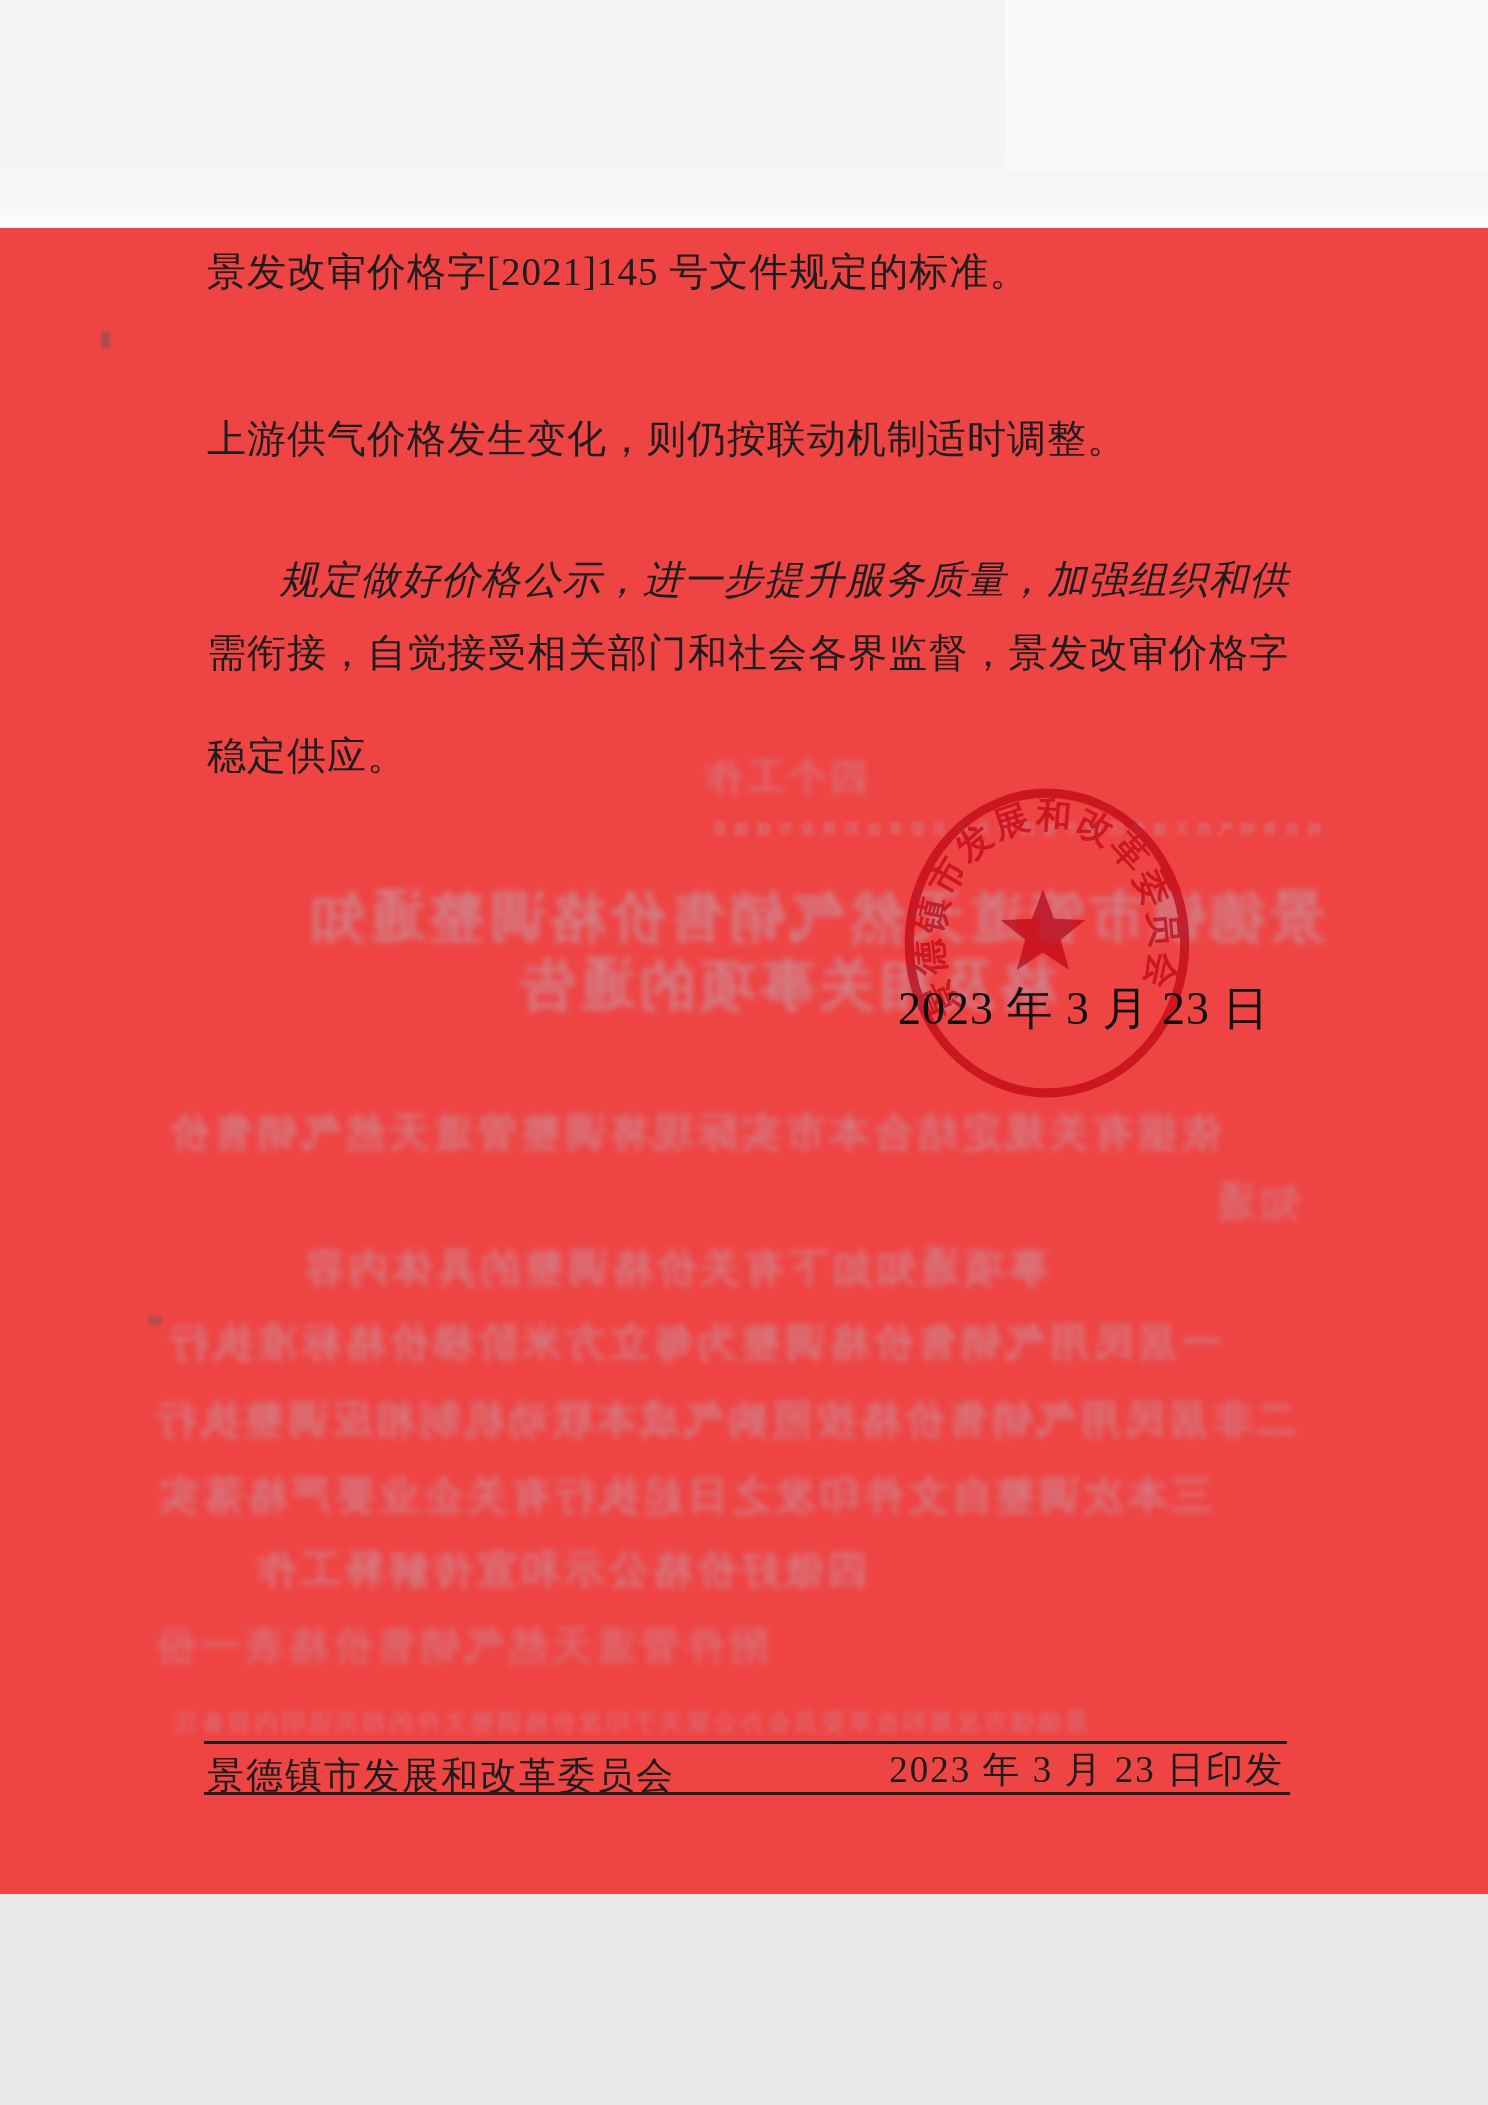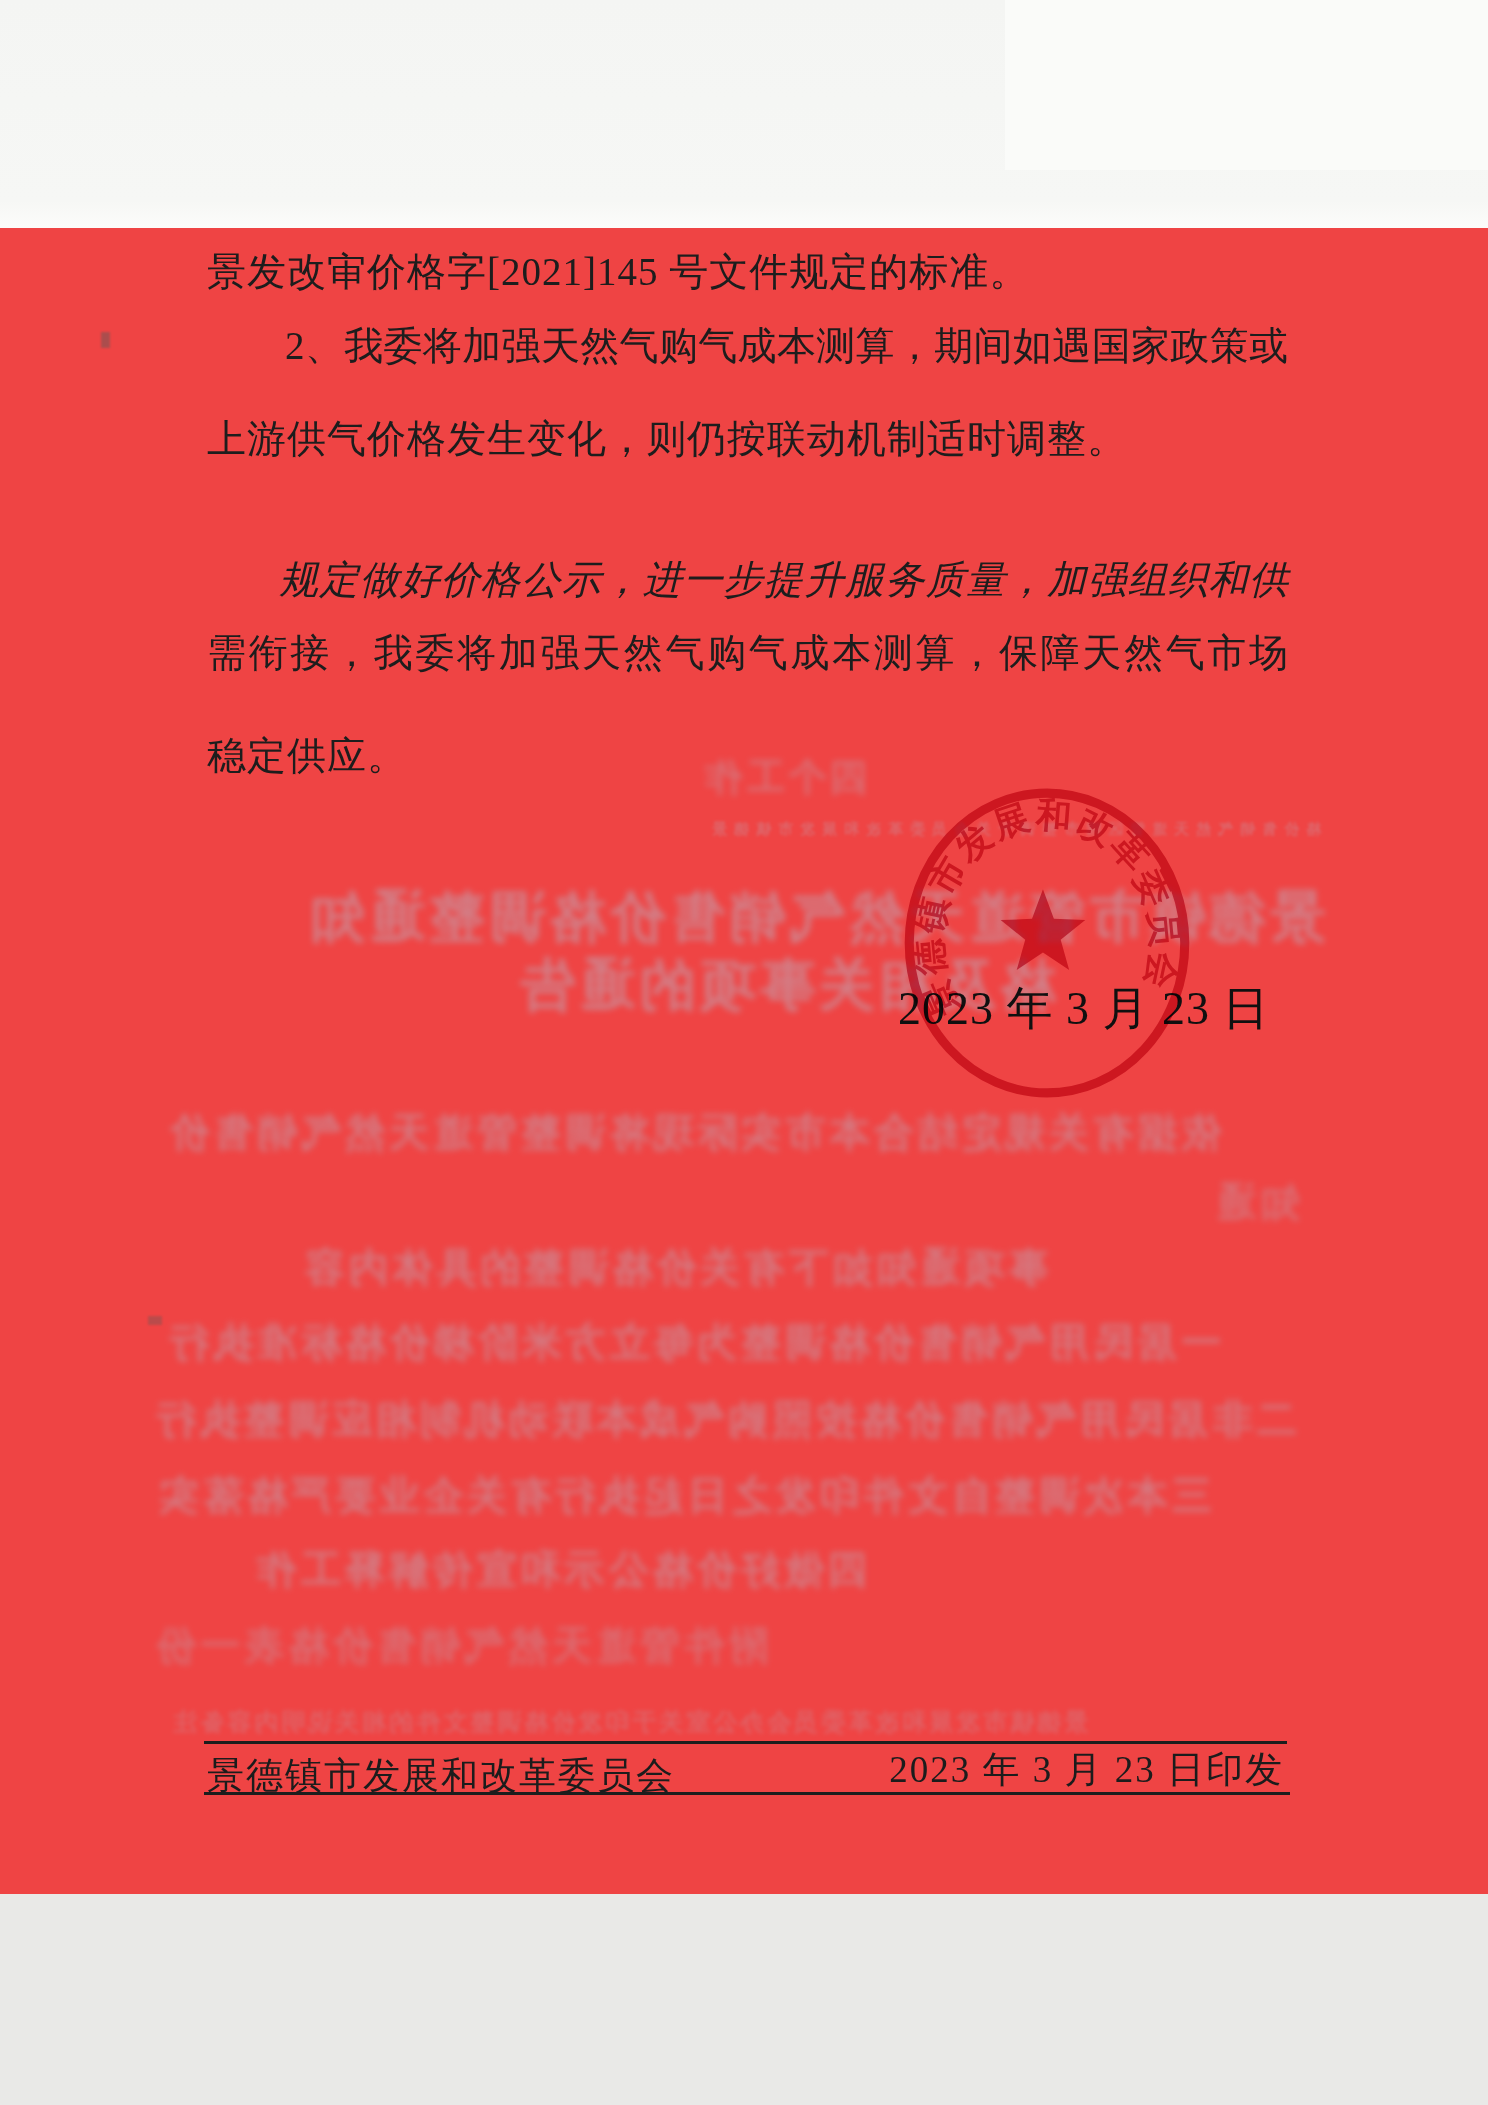--- a/index.html
+++ b/index.html
@@ -80,24 +80,23 @@
   <div class="ghost bt2">知通</div>
   <div class="ghost bt3">事项通知如下有关价格调整的具体内容</div>
   <div class="ghost bt4">一居民用气销售价格调整为每立方米阶梯价格标准执行</div>
   <div class="ghost bt5">二非居民用气销售价格按照购气成本联动机制相应调整执行</div>
   <div class="ghost bt6">三本次调整自文件印发之日起执行有关企业要严格落实</div>
   <div class="ghost bt7">四做好价格公示和宣传解释工作</div>
   <div class="ghost bt8">附件管道天然气销售价格表一份</div>
   <div class="ghost bt9">景德镇市发展和改革委员会办公室关于印发价格调整文件的相关说明内容备注</div>
 
   <div class="line l0">景发改审价格字[2021]145 号文件规定的标准。</div>
-  <div class="line l1 just">2、我委将加强天然气购气成本测算，期间如遇国家政策或</div>
   <div class="line l2">上游供气价格发生变化，则仍按联动机制适时调整。</div>
   <div class="line l4 just">规定做好价格公示，进一步提升服务质量，加强组织和供</div>
-  <div class="line l5 just">需衔接，我委将加强天然气购气成本测算，保障天然气市场</div>
+  <div class="line l5 just">需衔接，自觉接受相关部门和社会各界监督，景发改审价格字</div>
   <div class="line l6">稳定供应。</div>
 
   <div class="sign-date">2023 年 3 月 23 日</div>
 
   <svg class="seal" viewBox="0 0 288 310" aria-hidden="true">
     <ellipse cx="144" cy="155" rx="136" ry="148" fill="none" stroke="#d8456b" stroke-width="9"></ellipse>
     <path id="sealArc" d="M 62,225 A 104,114 0 1 1 226,225" fill="none"></path>
     <text font-size="35" font-weight="bold" fill="#d8456b" font-family="Liberation Sans, sans-serif" letter-spacing="3">
       <textPath href="#sealArc" startOffset="6">景德镇市发展和改革委员会</textPath>
     </text>

